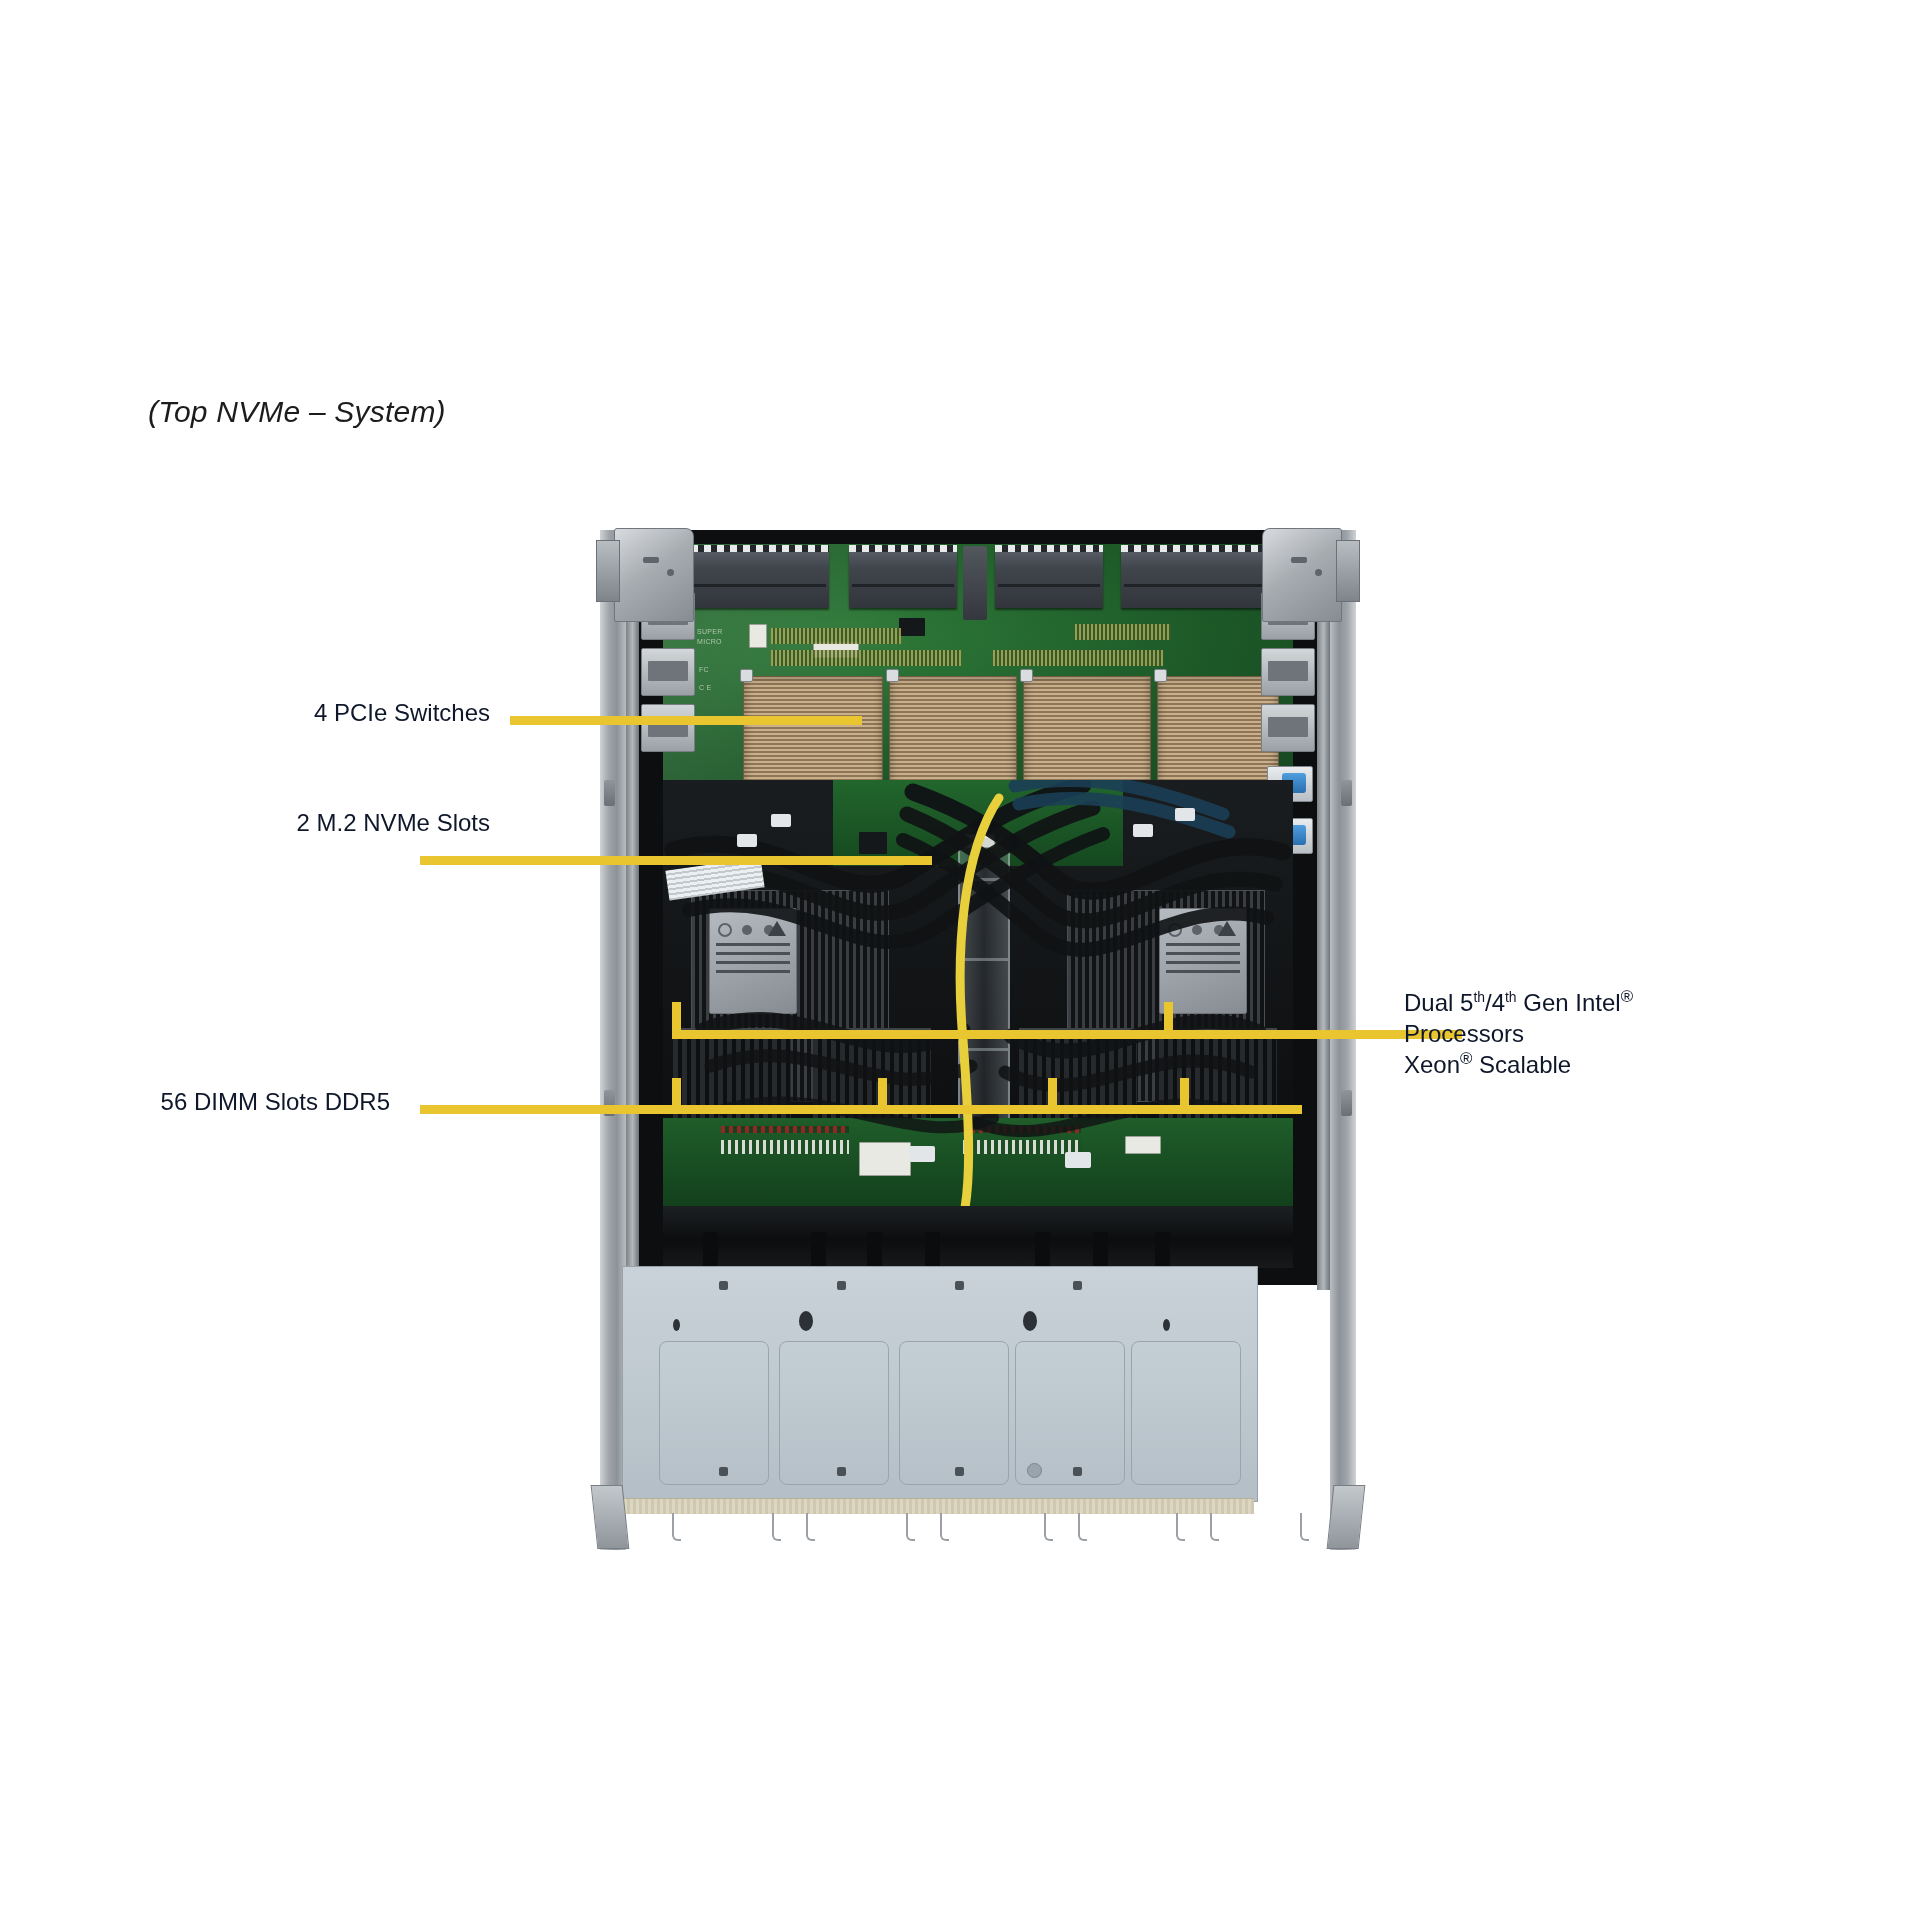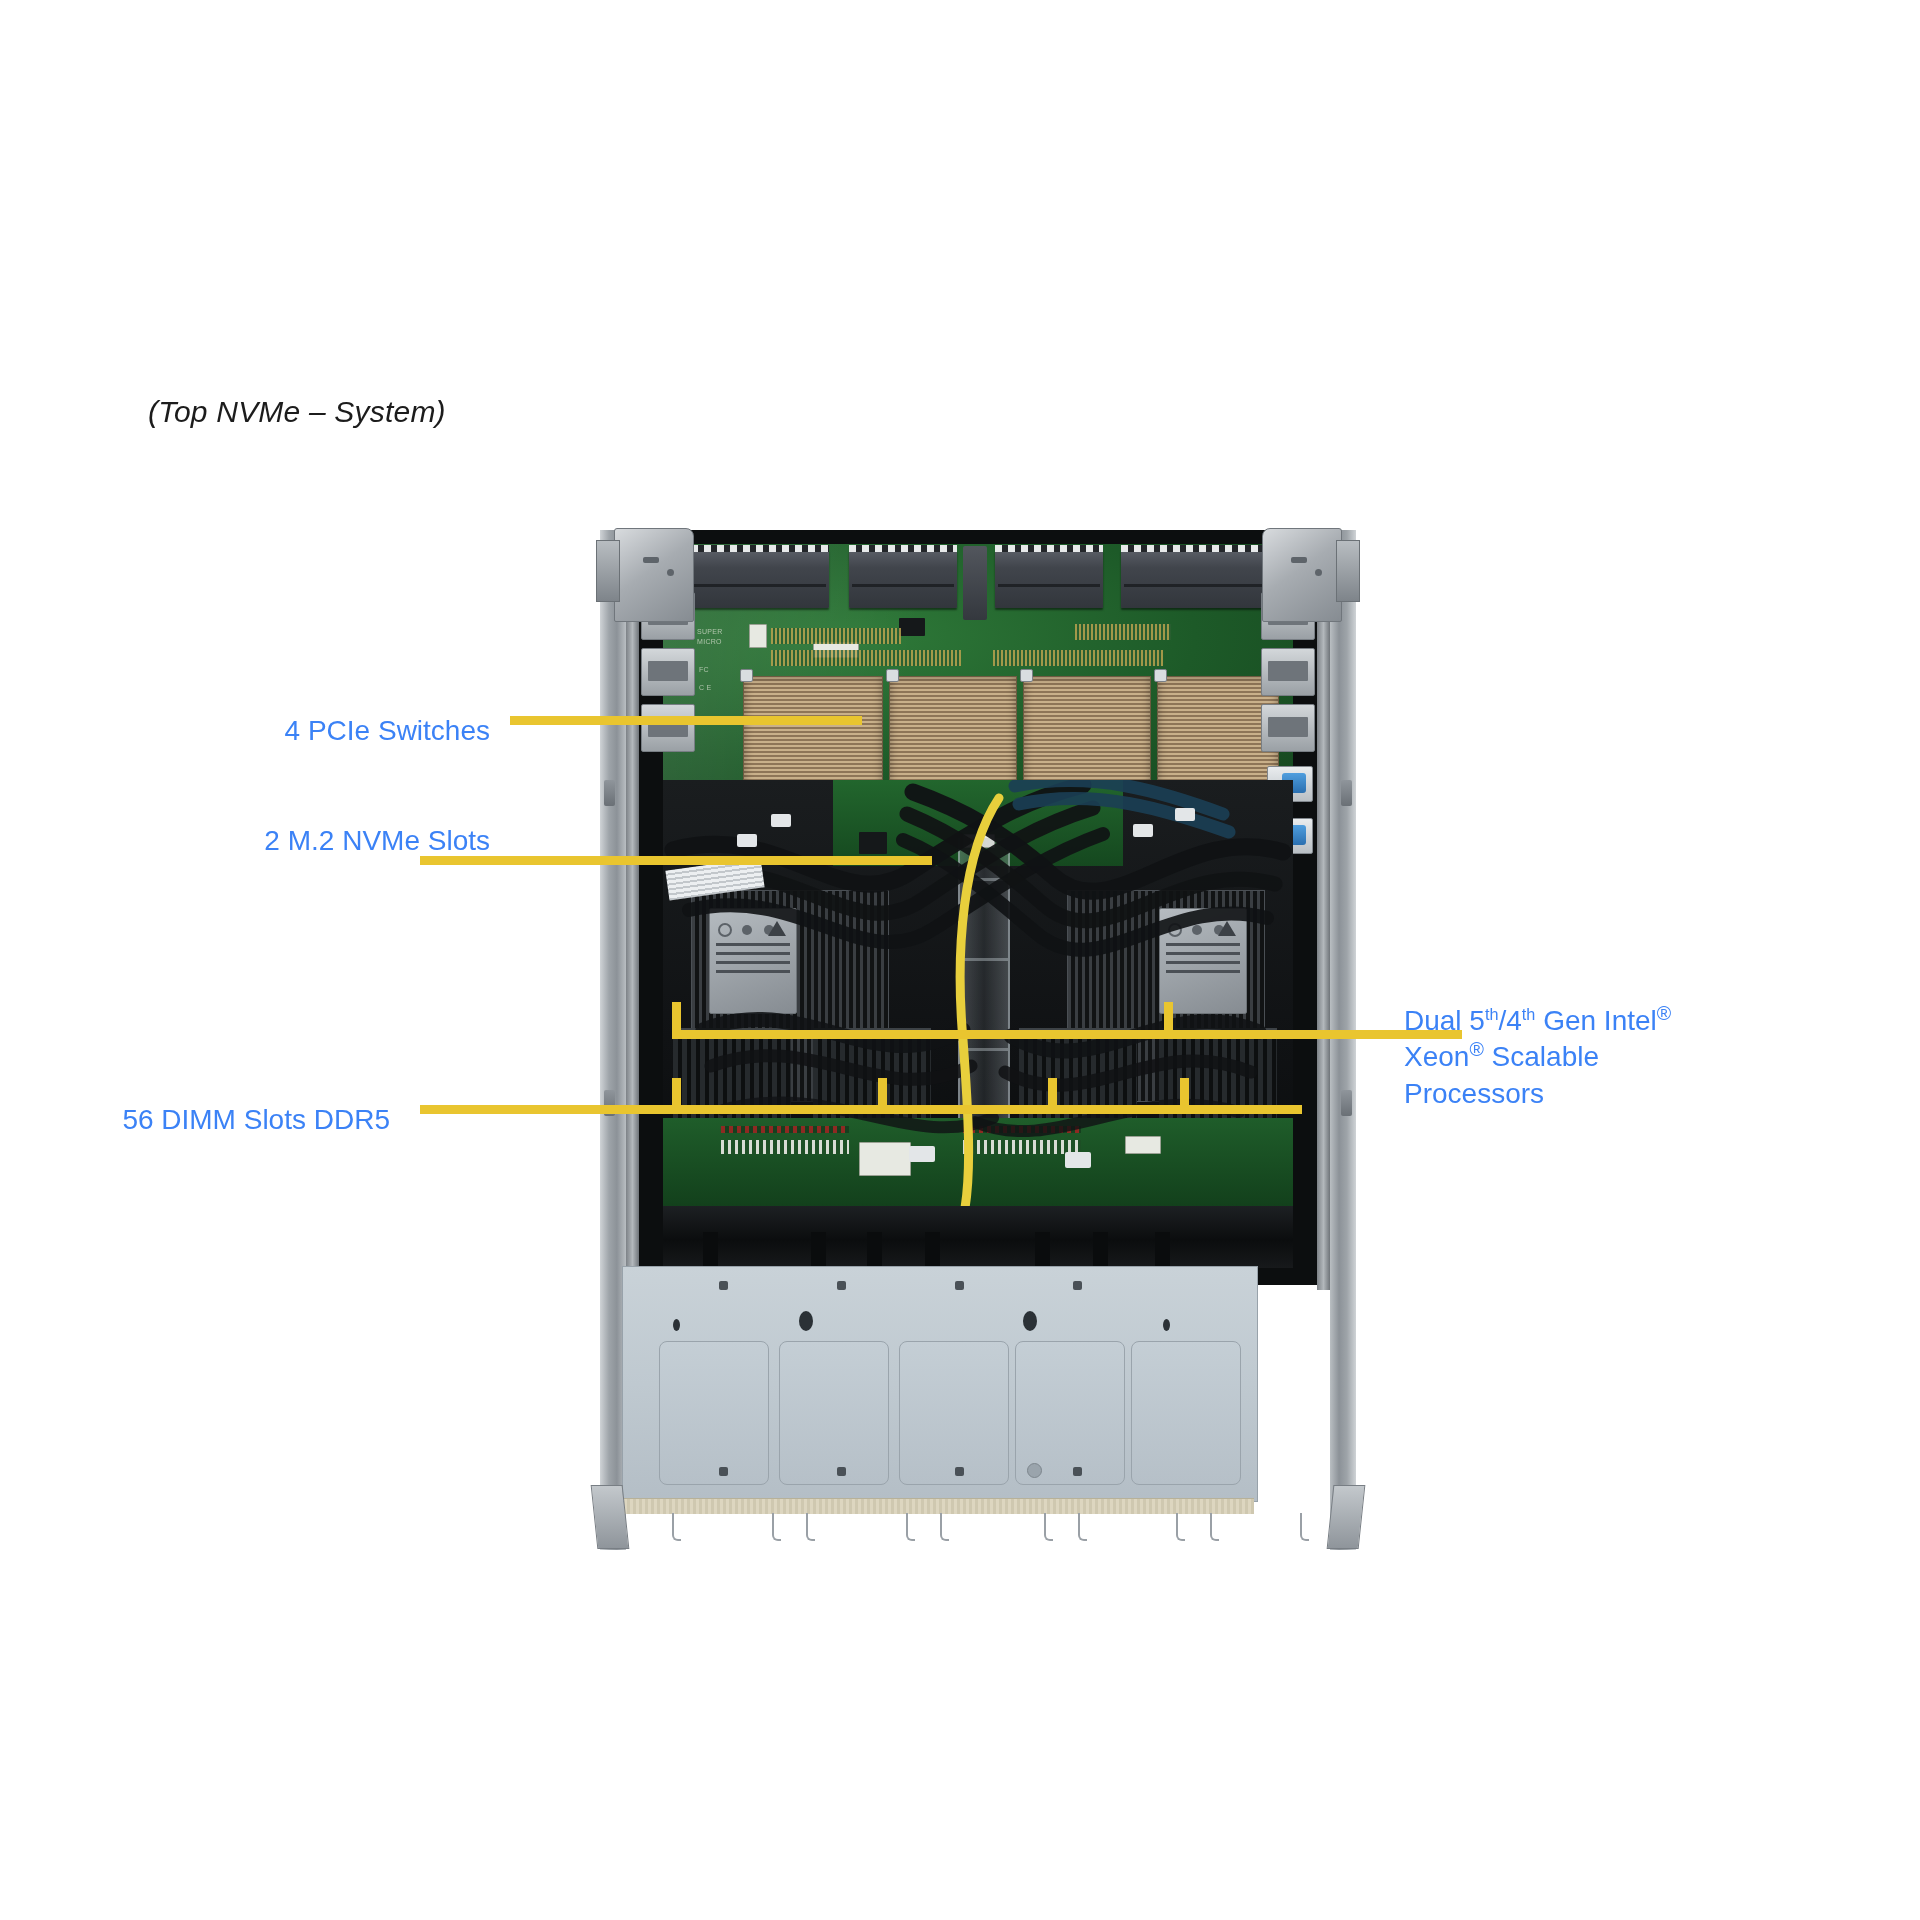--- a/index.html
+++ b/index.html
@@ -29,25 +29,24 @@
     font-size: 30px;
     font-style: italic;
     color: #1c1c1c;
     letter-spacing: 0.2px;
     white-space: nowrap;
   }
 
   
   .callout {
     position: absolute;
-    font-size: 28px;
-    color: #3b82f6;
+    font-size: 24px;
+    color: #0f172a;
     line-height: 1.30;
     white-space: nowrap;
-    margin-top: 16px;
   }
   .callout.right-align { text-align: right; }
   .callout.left-align  { text-align: left; }
   .callout sup {
     font-size: 0.58em;
     vertical-align: super;
     line-height: 0;
   }
   .reg { font-size: 0.70em; vertical-align: super; line-height: 0; }
 
@@ -679,17 +678,17 @@
   <div class="callout right-align" style="left:80px; top:807px; width:410px;">
     <div>2 M.2 NVMe Slots</div>
   </div>
 
   <div class="callout right-align" style="left:60px; top:1086px; width:330px;">
     <div>56 DIMM Slots DDR5</div>
   </div>
 
   <div class="callout left-align" style="left:1404px; top:987px; width:420px;">
     <div><span>Dual 5</span><sup>th</sup><span>/4</span><sup>th</sup><span> Gen Intel</span><span class="reg">®</span></div>
+    <div>Processors</div>
     <div><span>Xeon</span><span class="reg">®</span><span> Scalable</span></div>
-    <div>Processors</div>
   </div>
 
 </div>
 
 </body></html>

